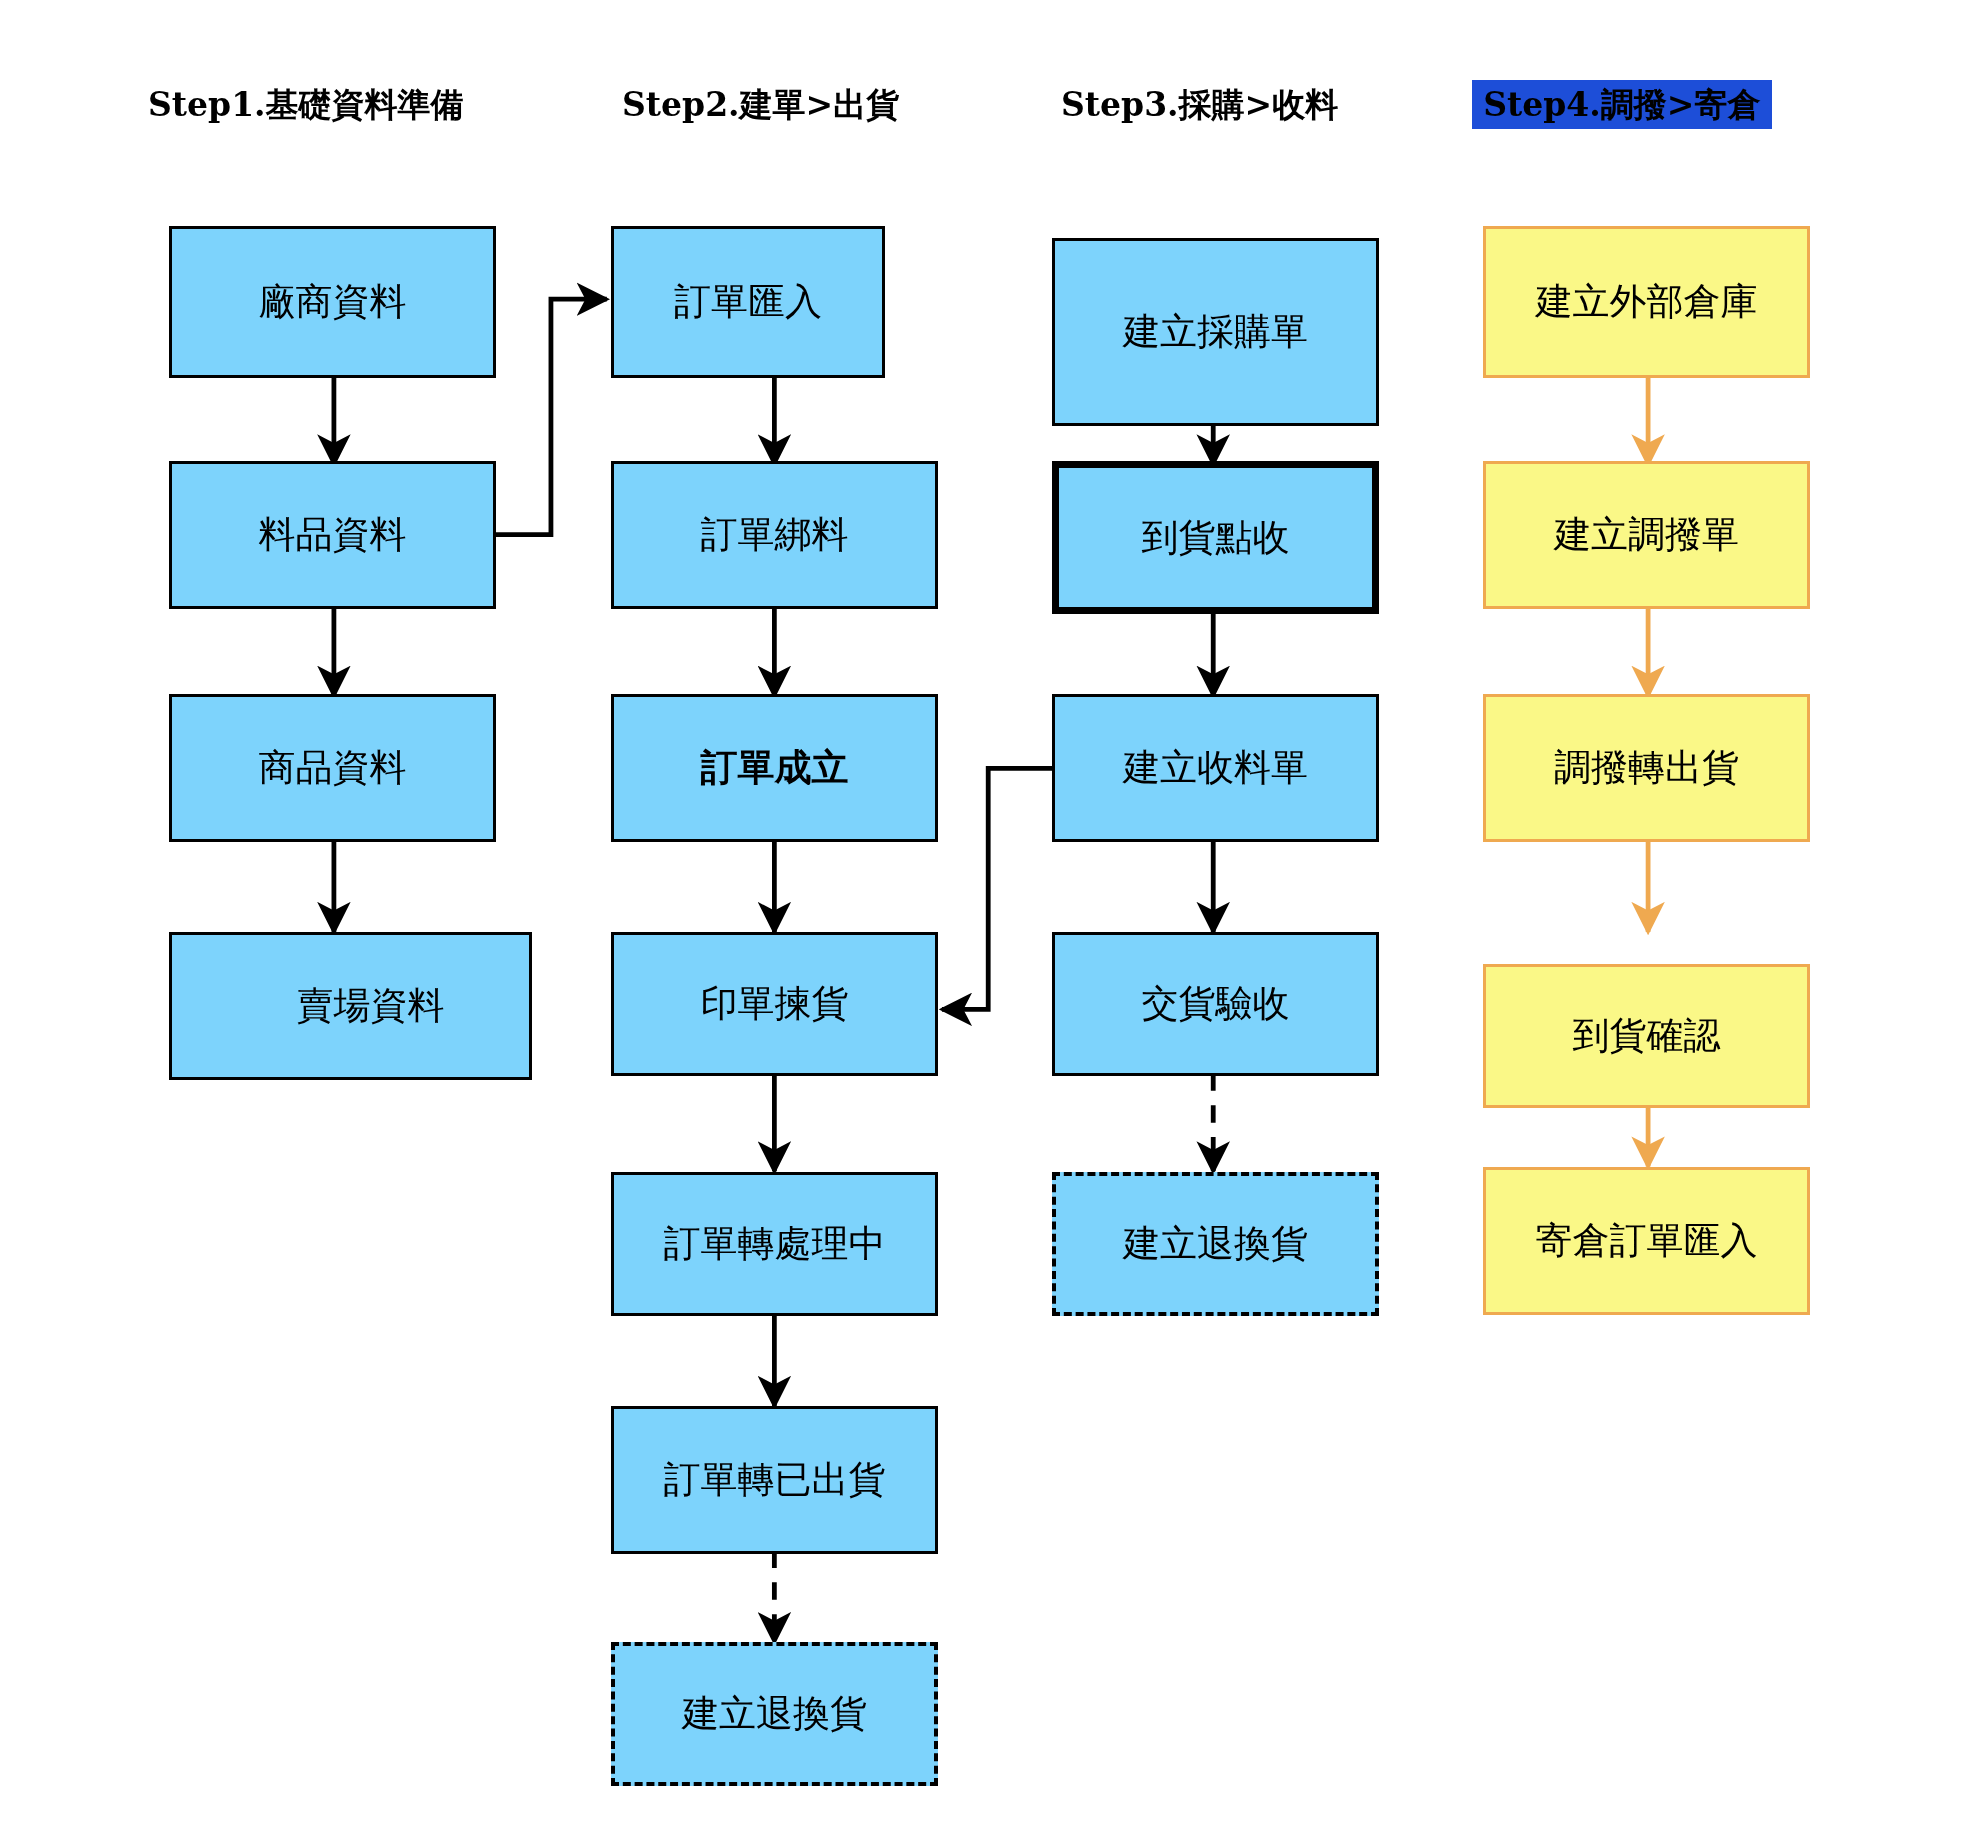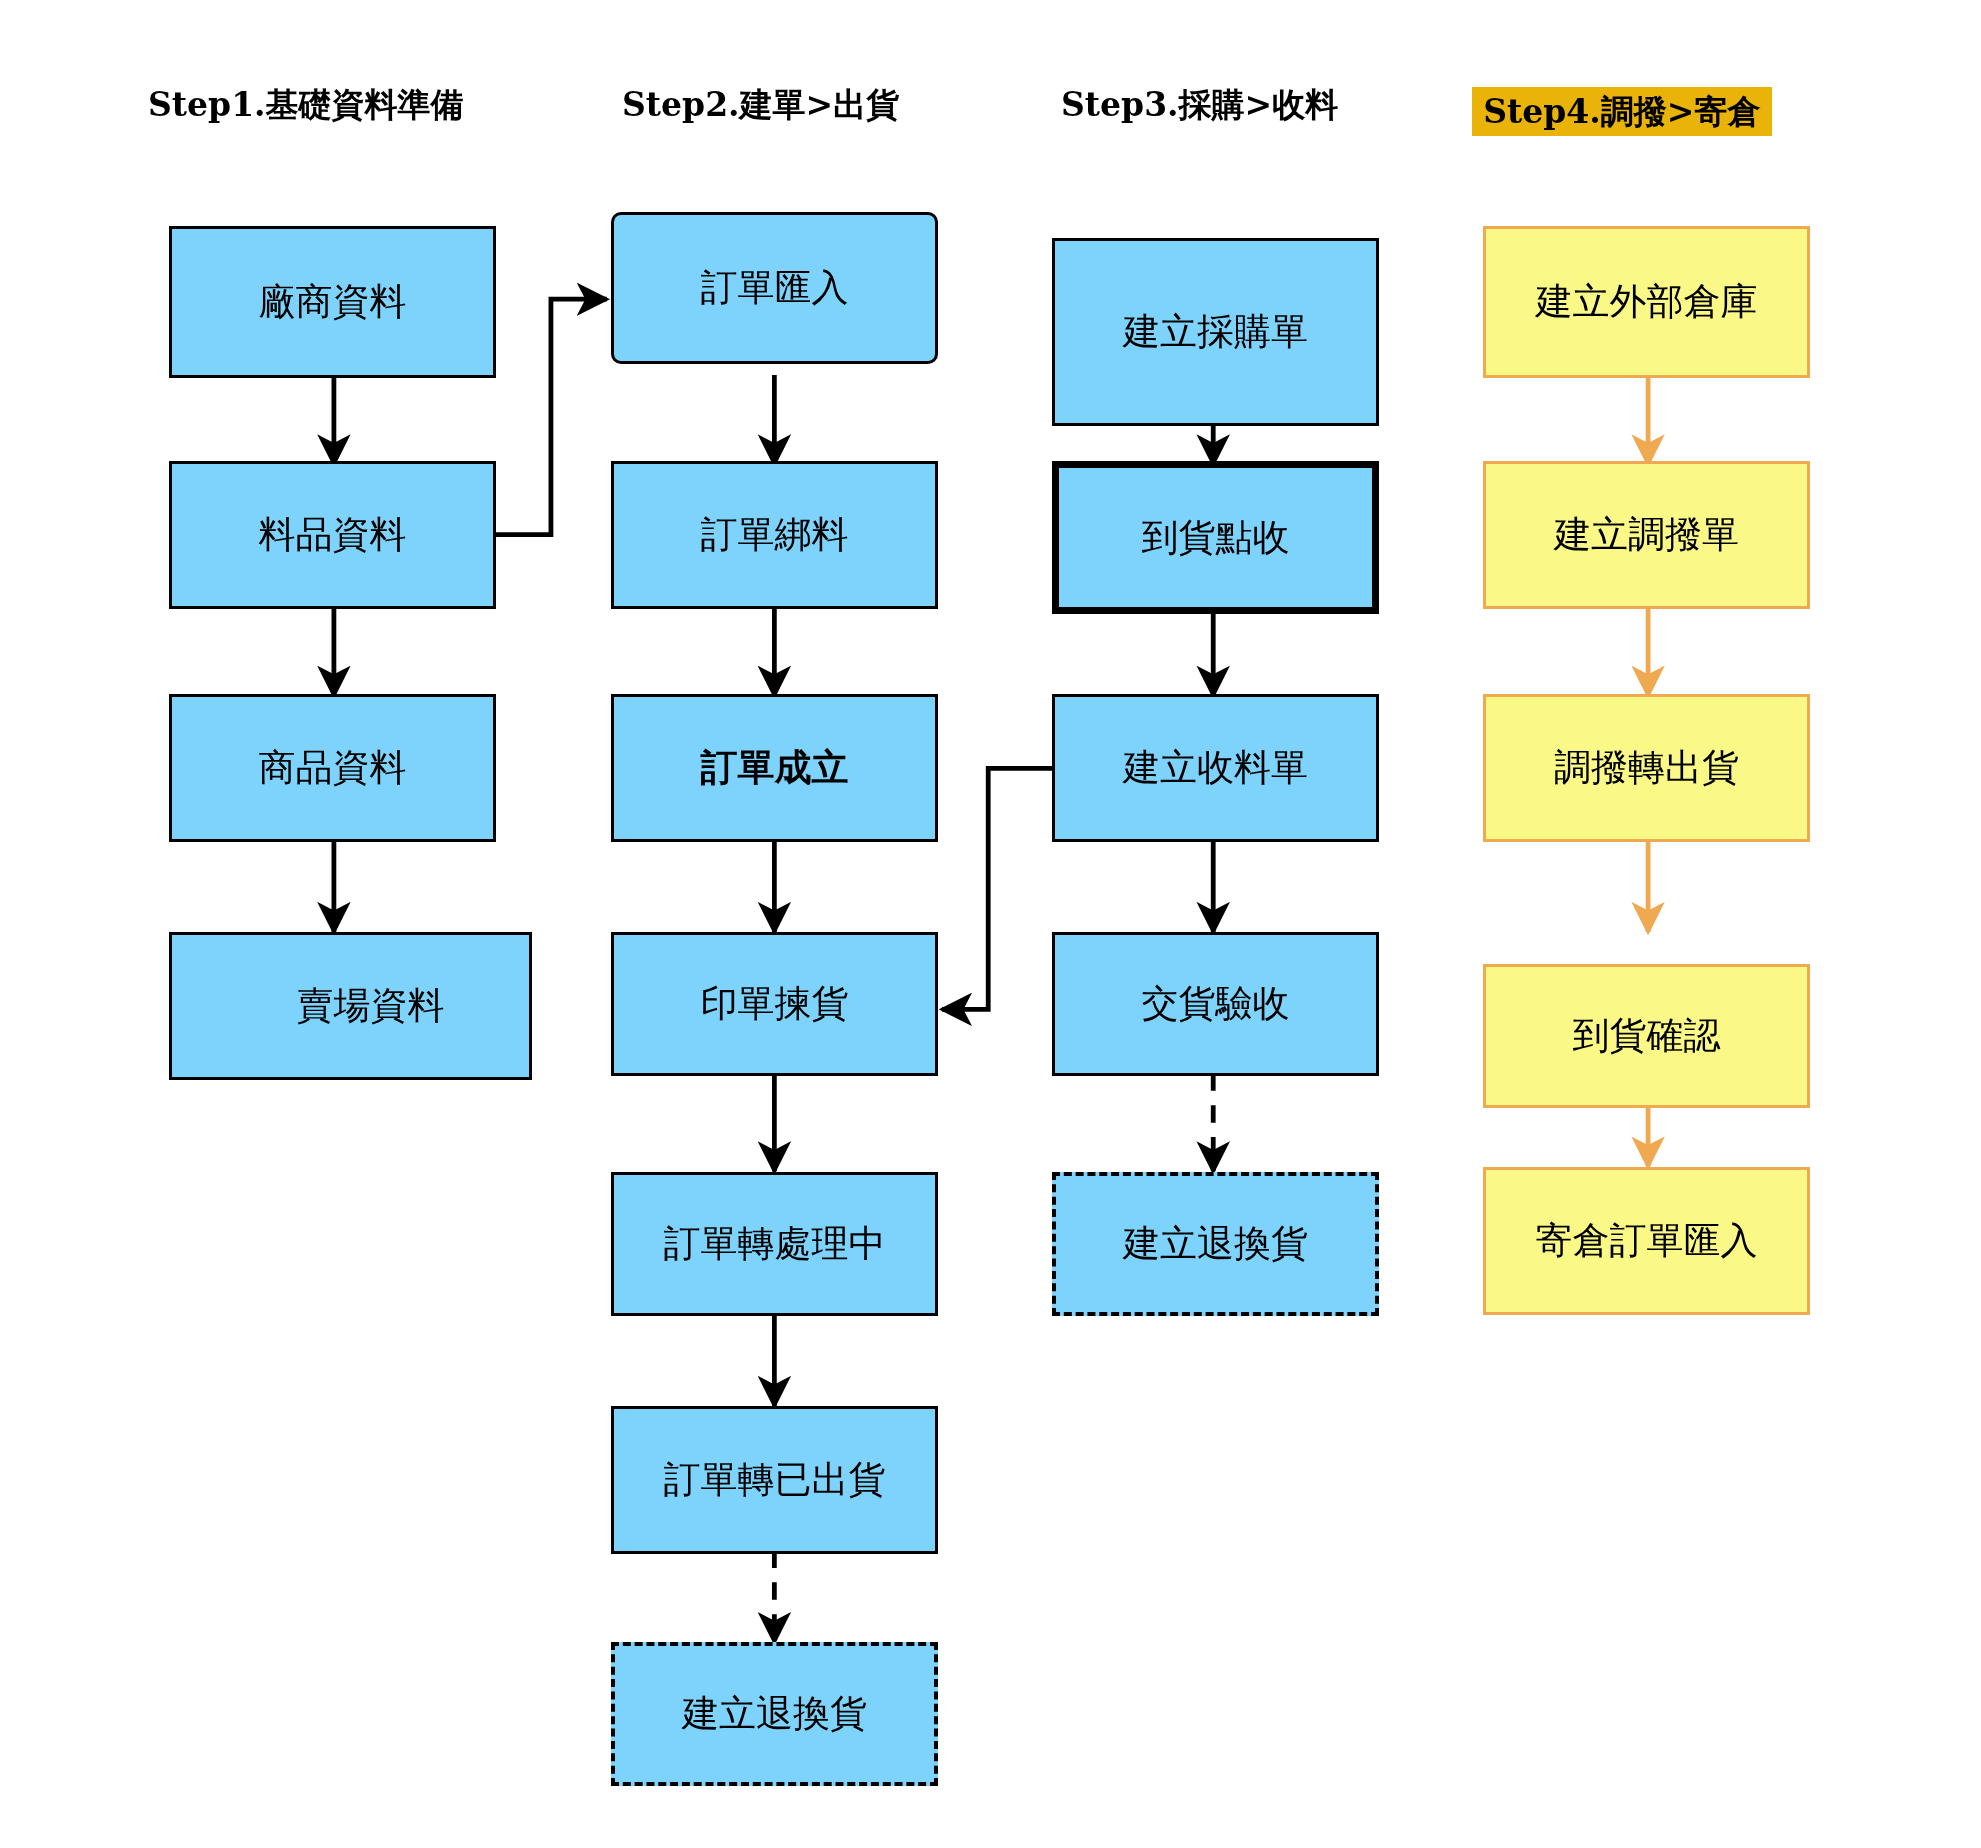--- a/index.html
+++ b/index.html
@@ -5,21 +5,21 @@
   html,body{margin:0;padding:0;background:#ffffff;}
   body{width:1982px;height:1848px;position:relative;overflow:hidden;
        font-family:"DejaVu Sans","Liberation Sans",sans-serif;}
   #stage{position:absolute;left:0;top:0;width:1982px;height:1848px;}
   svg#wires{position:absolute;left:0;top:0;width:1982px;height:1848px;pointer-events:none;}
 
   .col-title{position:absolute;white-space:nowrap;
              font-family:"DejaVu Serif","Liberation Serif",serif;
              font-weight:bold;font-size:33px;color:#000;
              letter-spacing:0px;line-height:1;}
-  .col-title.hl{background:#eab308;padding:8px 11.2px;margin-top:7px;}
+  .col-title.hl{background:#1d4ed8;padding:8px 11.2px;}
 
   .node{position:absolute;box-sizing:border-box;display:flex;
         align-items:center;justify-content:center;text-align:center;
         font-size:37px;color:#000;background:#7dd3fc;
         border:3.2px solid #000000;}
   .node.thick{border-width:7.2px;}
   .node.dashed{border-style:dashed;border-width:4px;}
   .node.yellow{background:#FAF887;border:3.2px solid #EFA950;}
 </style>
 </head>
@@ -107,21 +107,21 @@
   <div class="col-title" style="left:148px;top:88px;">Step1.基礎資料準備</div>
   <div class="col-title" style="left:622px;top:88px;">Step2.建單&gt;出貨</div>
   <div class="col-title" style="left:1061px;top:88px;">Step3.採購&gt;收料</div>
   <div class="col-title hl" style="left:1472px;top:80px;">Step4.調撥&gt;寄倉</div>
 
   <div class="node" style="left:169px;top:226px;width:327px;height:152px;">廠商資料</div>
   <div class="node" style="left:169px;top:461px;width:327px;height:148px;">料品資料</div>
   <div class="node" style="left:169px;top:694px;width:327px;height:148px;">商品資料</div>
   <div class="node" style="left:169px;top:932px;width:363px;height:148px;padding-left:40px;">賣場資料</div>
 
-  <div class="node" style="left:611px;top:212px;width:327px;height:152px;border-radius:10px;">訂單匯入</div>
+  <div class="node" style="left:611px;top:226px;width:274px;height:152px;">訂單匯入</div>
   <div class="node" style="left:611px;top:461px;width:327px;height:148px;">訂單綁料</div>
   <div class="node" style="left:611px;top:694px;width:327px;height:148px;font-weight:bold;">訂單成立</div>
   <div class="node" style="left:611px;top:932px;width:327px;height:144px;">印單揀貨</div>
   <div class="node" style="left:611px;top:1172px;width:327px;height:144px;">訂單轉處理中</div>
   <div class="node" style="left:611px;top:1406px;width:327px;height:148px;">訂單轉已出貨</div>
   <div class="node dashed" style="left:611px;top:1642px;width:327px;height:144px;">建立退換貨</div>
 
   <div class="node" style="left:1052px;top:226px;width:327px;height:188px;margin-top:12px;">建立採購單</div>
   <div class="node thick" style="left:1052px;top:461px;width:327px;height:153px;">到貨點收</div>
   <div class="node" style="left:1052px;top:694px;width:327px;height:148px;">建立收料單</div>

